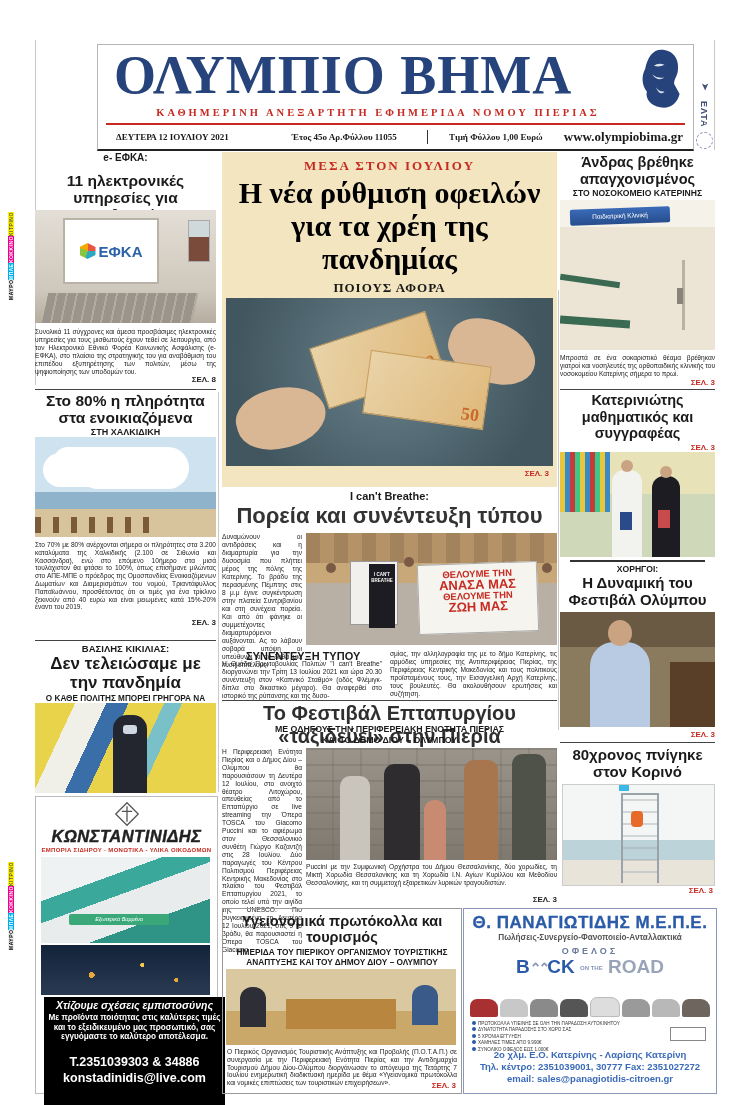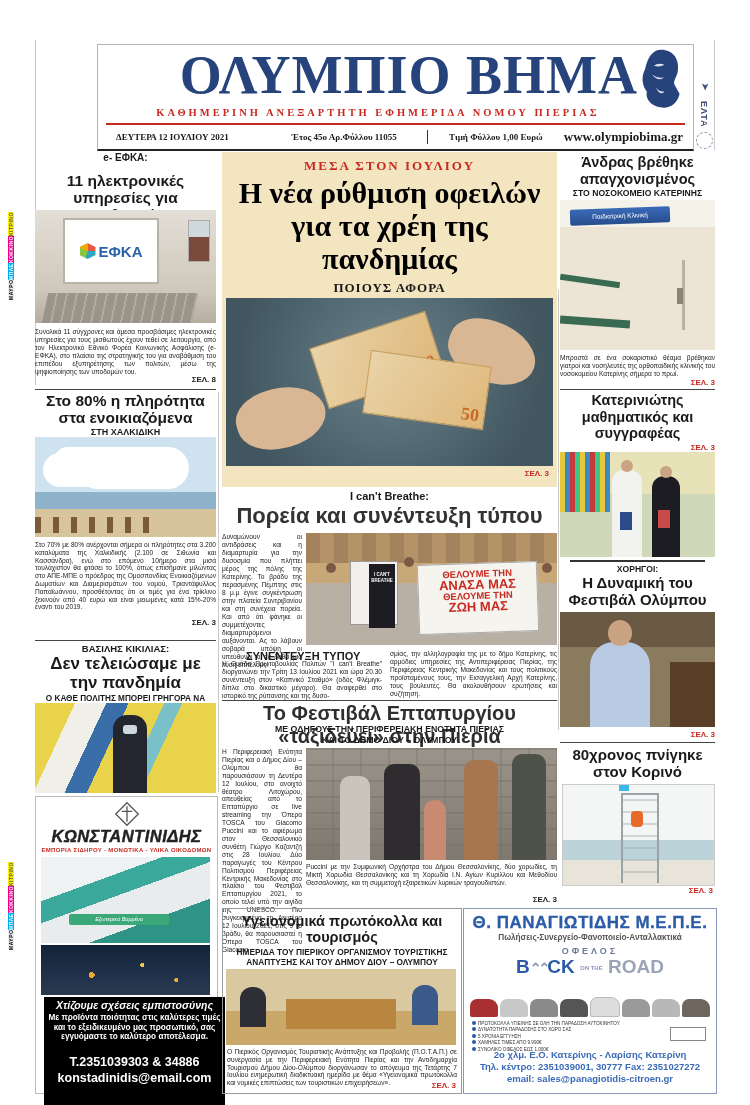--- a/index.html
+++ b/index.html
@@ -15,21 +15,21 @@
 
   
   .pm{position:absolute;left:6px;width:10px;font-size:5px;font-weight:bold;
       writing-mode:vertical-rl;transform:rotate(180deg);letter-spacing:.5px;line-height:10px;}
   #pm1{top:222px;height:78px;} #pm2{top:872px;height:78px;}
   .pm .k{color:#000;background:#eee;} .pm .c2{color:#fff;background:#00AEEF;}
   .pm .m{color:#fff;background:#EC008C;} .pm .y{color:#555;background:#FFF200;}
 
   
   #masthead{left:97px;top:44px;width:595px;height:104px;border:1px solid #b5b5b5;border-bottom:2px solid #222;}
-  #mh-title{position:absolute;left:0;top:2px;width:540px;text-align:right;color:#26437C;
+  #mh-title{position:absolute;left:16px;top:2px;width:540px;text-align:left;color:#26437C;
             font-family:"Liberation Serif",serif;font-weight:bold;font-size:54px;letter-spacing:1px;line-height:56px;}
   #zeus{position:absolute;right:4px;top:3px;width:56px;height:62px;}
   #mh-sub{position:absolute;left:0;top:62px;width:560px;text-align:center;color:#C62A21;
           font-family:"Liberation Serif",serif;font-weight:bold;font-size:10.5px;letter-spacing:3px;}
   #mh-redrule{position:absolute;left:8px;right:8px;top:78px;height:2px;background:#C62A21;}
   #dateline{position:absolute;left:10px;right:10px;top:84px;height:16px;display:flex;align-items:center;
             font-family:"Liberation Serif",serif;font-size:9px;font-weight:bold;}
   #dl-date{width:150px;text-align:left;margin-left:8px;}
   #dl-issue{width:170px;text-align:center;}
   #dl-sep{width:1px;height:14px;background:#333;}
@@ -272,21 +272,21 @@
     <div id="kad-name">ΚΩΝΣΤΑΝΤΙΝΙΔΗΣ</div>
     <div id="kad-tag">ΕΜΠΟΡΙΑ ΣΙΔΗΡΟΥ - ΜΟΝΩΤΙΚΑ - ΥΛΙΚΑ ΟΙΚΟΔΟΜΩΝ</div>
     <div class="ph" id="kad-ph1" style="position:absolute;">
       <div class="kad-ribbon">Εξωτερικά Βαμμένα</div>
     </div>
     <div class="ph" id="kad-ph2" style="position:absolute;"></div>
     <div id="kad-black">
       <div id="kad-slogan">Χτίζουμε σχέσεις εμπιστοσύνης</div>
       <div id="kad-body">Με προϊόντα ποιότητας στις καλύτερες τιμές και το εξειδικευμένο μας προσωπικό, σας εγγυόμαστε το καλύτερο αποτέλεσμα.</div>
       <div id="kad-phone">Τ.2351039303 &amp; 34886</div>
-      <div id="kad-email">konstadinidis@email.com</div>
+      <div id="kad-email">konstadinidis@live.com</div>
     </div>
   </aside>
 
   <section class="abs" id="main-box">
     <div id="main-kick">ΜΕΣΑ ΣΤΟΝ ΙΟΥΛΙΟΥ</div>
     <div id="main-ttl">Η νέα ρύθμιση οφειλών για τα χρέη της πανδημίας</div>
     <div id="main-sub">ΠΟΙΟΥΣ ΑΦΟΡΑ</div>
     <div class="ph" id="euro-photo" style="position:absolute;">
       <div class="hand" style="left:10px;top:90px;transform:rotate(-15deg);"></div>
       <div class="hand" style="right:16px;top:24px;transform:rotate(20deg);"></div>

